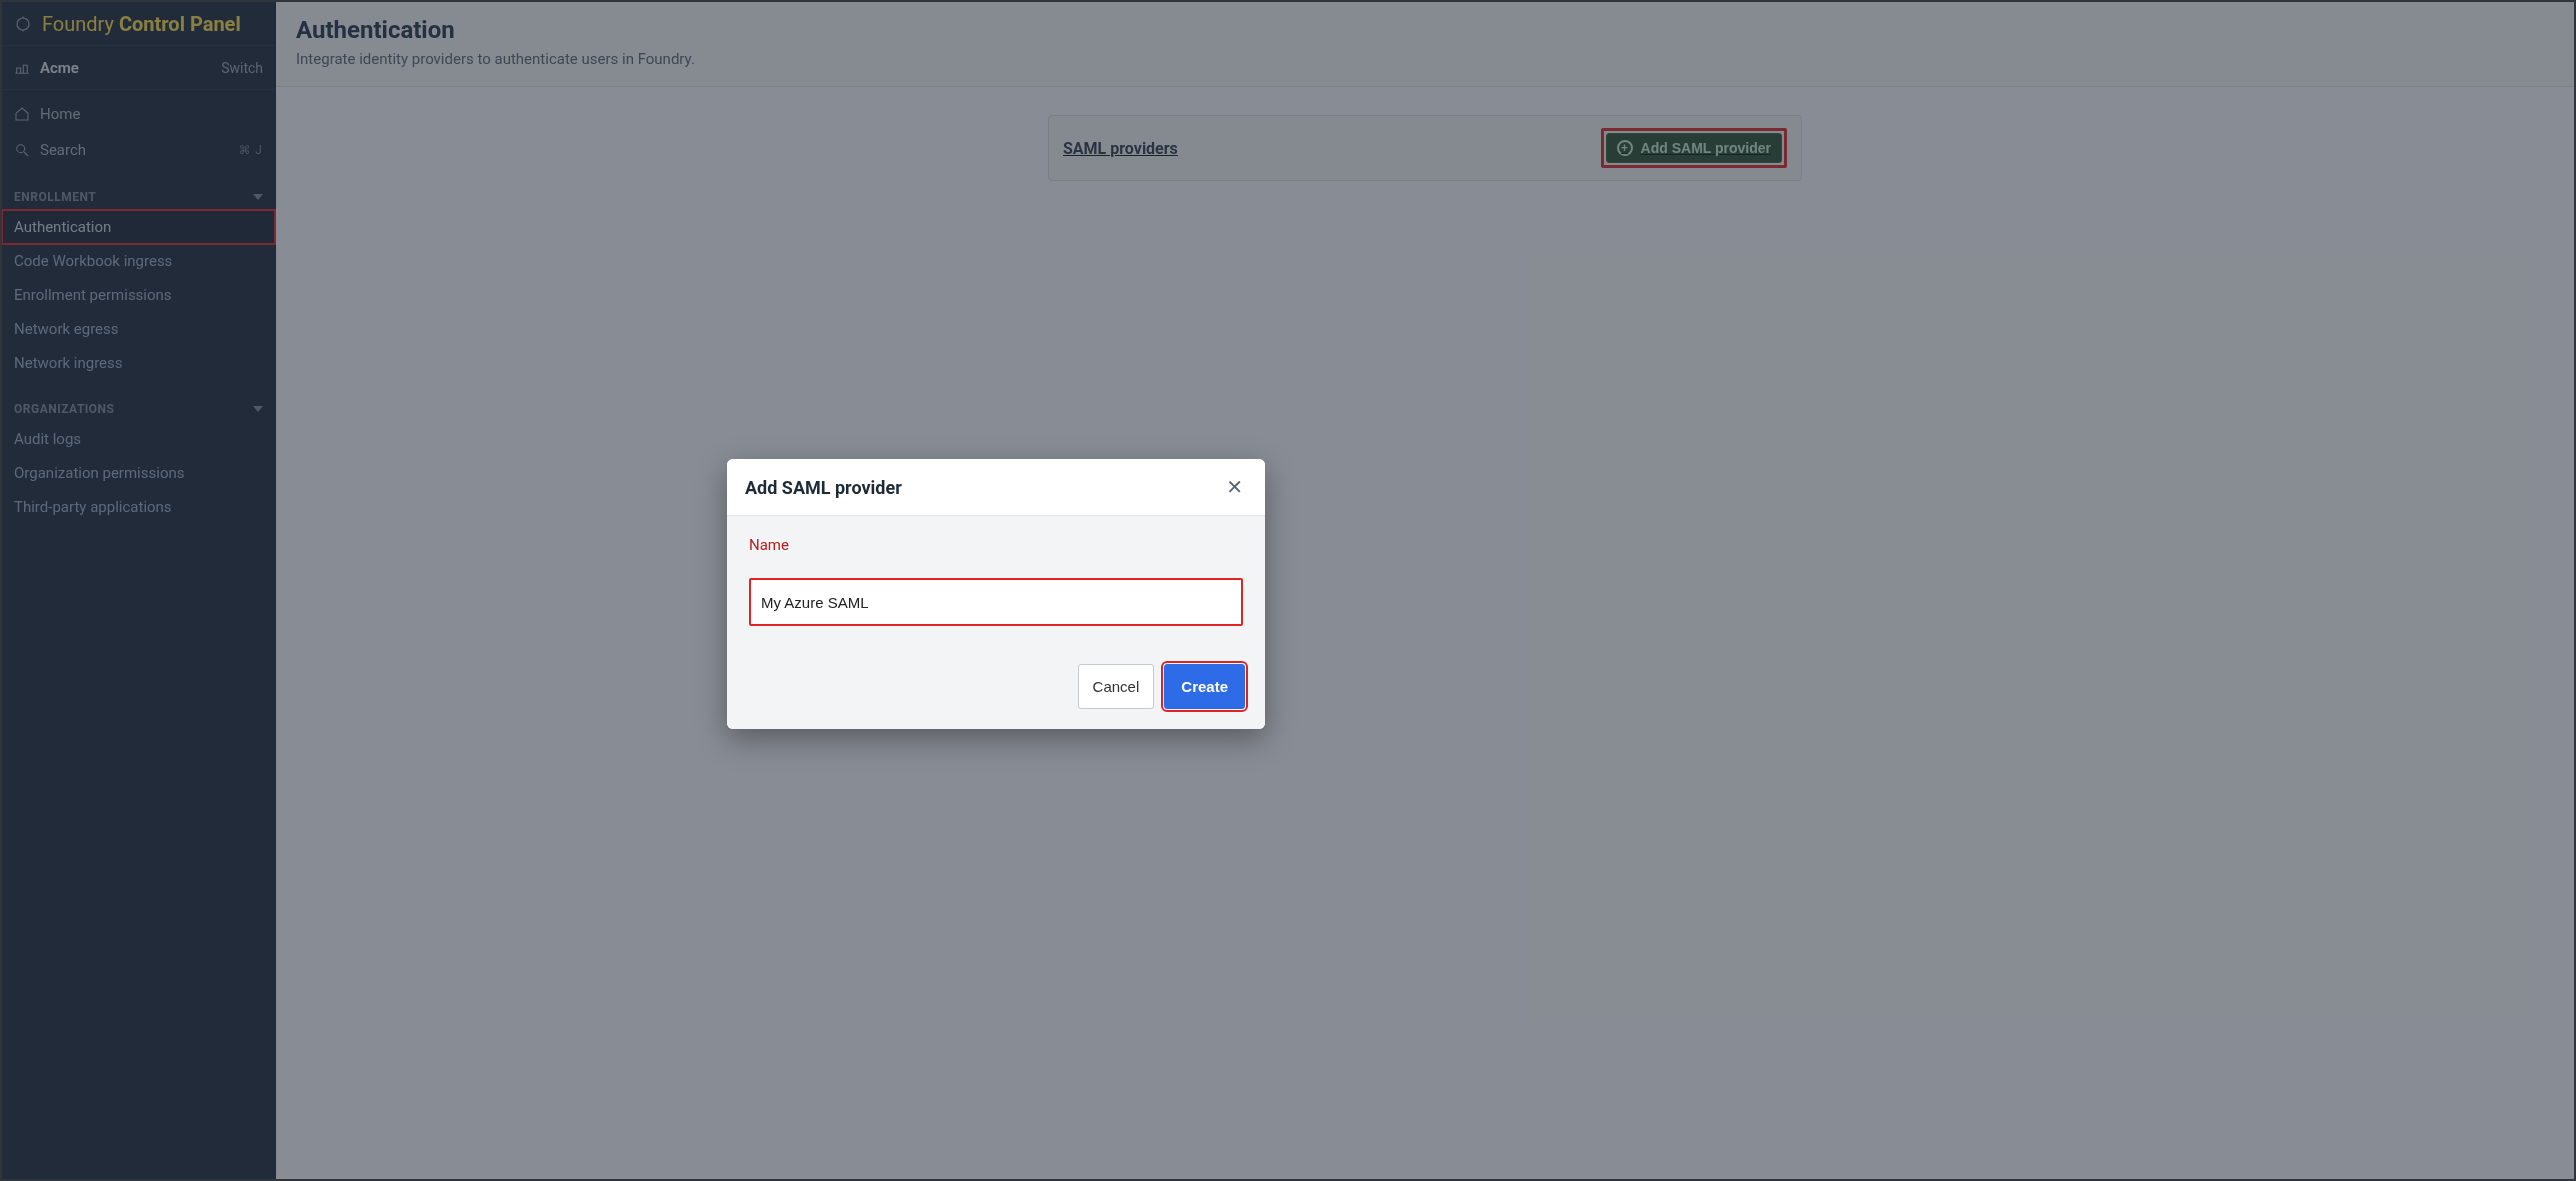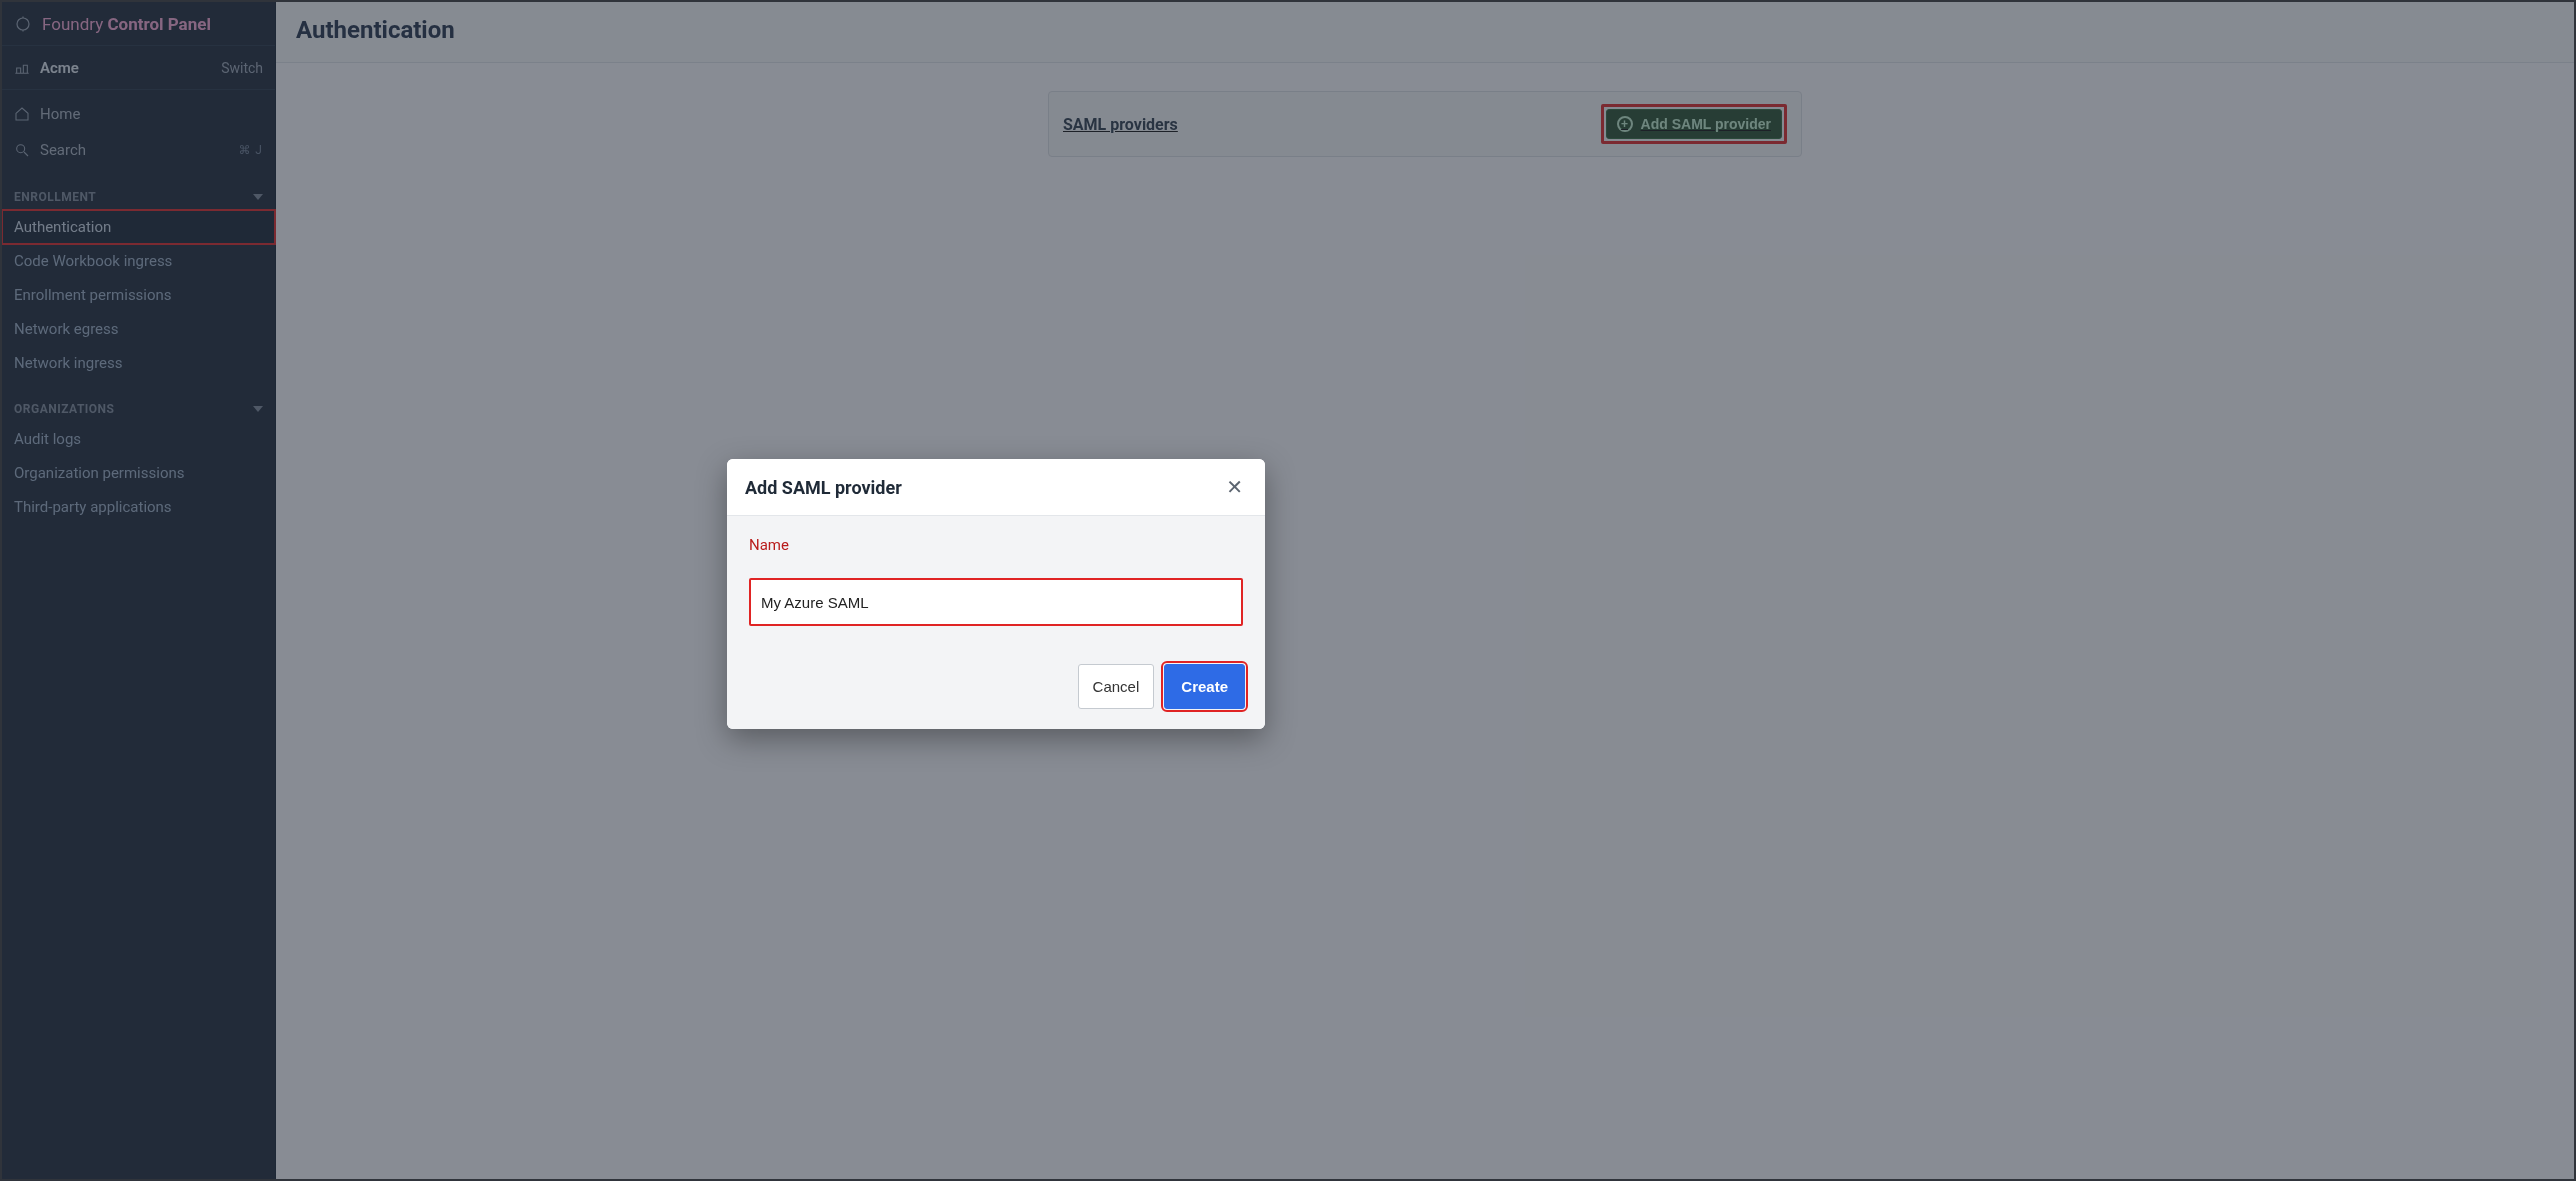--- a/index.html
+++ b/index.html
@@ -12,21 +12,21 @@
       background: #1b2737;
       color: #a8b2bf;
       display: flex;
       flex-direction: column;
       font-size: 15px;
       border-right: 1px solid #12202f;
       flex-shrink: 0;
     }
     .sb-row { display: flex; align-items: center; padding: 0 12px; height: 36px; gap: 10px; }
     .sb-brand { height: 44px; border-bottom: 1px solid #273547; }
-    .sb-brand .app-name { color: #f9a8d4; font-weight: 400; font-size: 17px; }
+    .sb-brand .app-name { color: #fde047; font-weight: 400; font-size: 20px; }
     .sb-brand .app-name b { font-weight: 700; }
     .sb-org-row { height: 44px; border-bottom: 1px solid #273547; justify-content: space-between; }
     .sb-org-row .left { display:flex; align-items:center; gap:10px; }
     .sb-org-row .org-name { color: #e1e8f0; font-weight: 600; }
     .sb-org-row .switch { color: #9aa5b4; font-size: 14px; }
     .sb-links { padding-top: 6px; }
     .sb-link { height: 36px; cursor: pointer; text-align: center; }
     .sb-link .kbd { margin-left: auto; font-size: 12px; color: #6f7e92; letter-spacing: 1px; }
     .sb-section-header { display:flex; align-items:center; justify-content:space-between; padding: 22px 12px 6px; font-size: 12px; letter-spacing: 0.5px; color: #7e8a99; font-weight: 700; text-transform: uppercase; }
     .sb-item { padding: 8px 12px; cursor: pointer; color:#9db0c6; }
@@ -197,20 +197,21 @@
     <span>Organization permissions</span>
   </div>
   <div class="sb-item">
     <span>Third-party applications</span>
   </div>
 </nav>
 
 <main class="main">
   <header class="page-header">
     <div class="title">Authentication</div>
+    <div class="sub">Integrate identity providers to authenticate users in Foundry.</div>
   </header>
 
   <div class="content">
     <div class="card">
       <div class="card-row">
         <span class="card-title">SAML providers</span>
         <span class="hl-red-wrap">
           <button class="add-btn">
             <span class="ring">+</span>
             <span>Add SAML provider</span>

